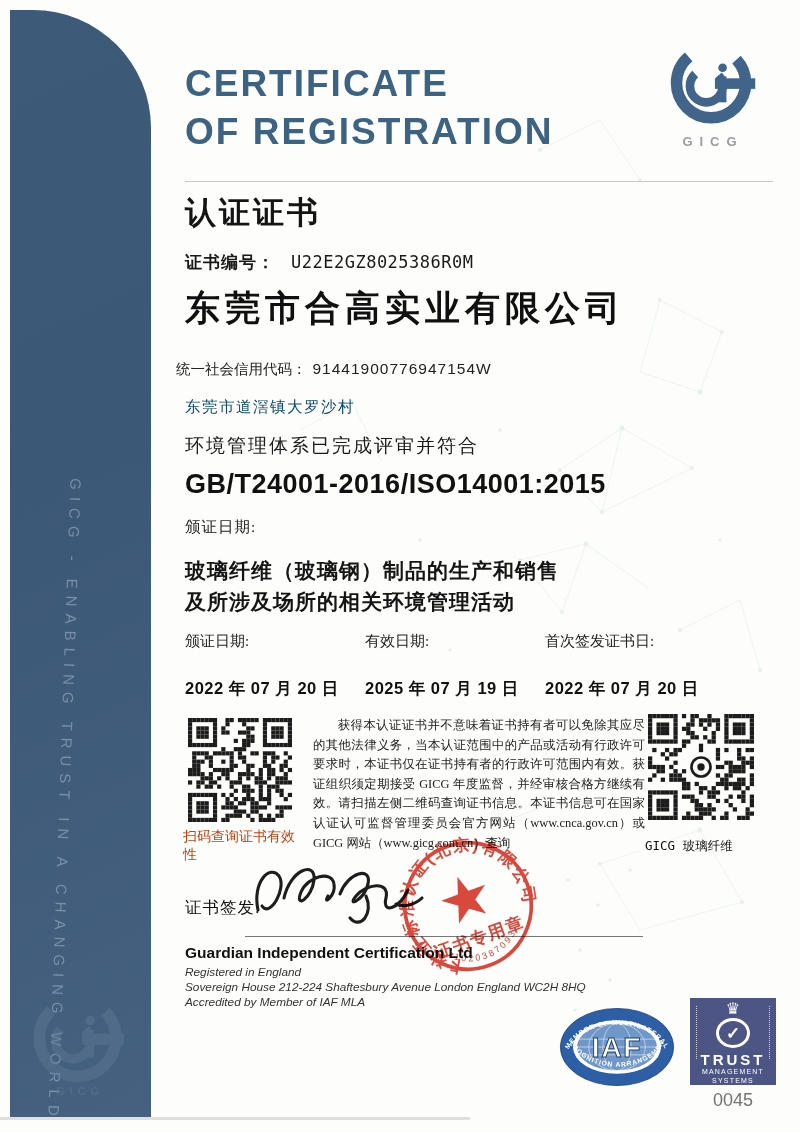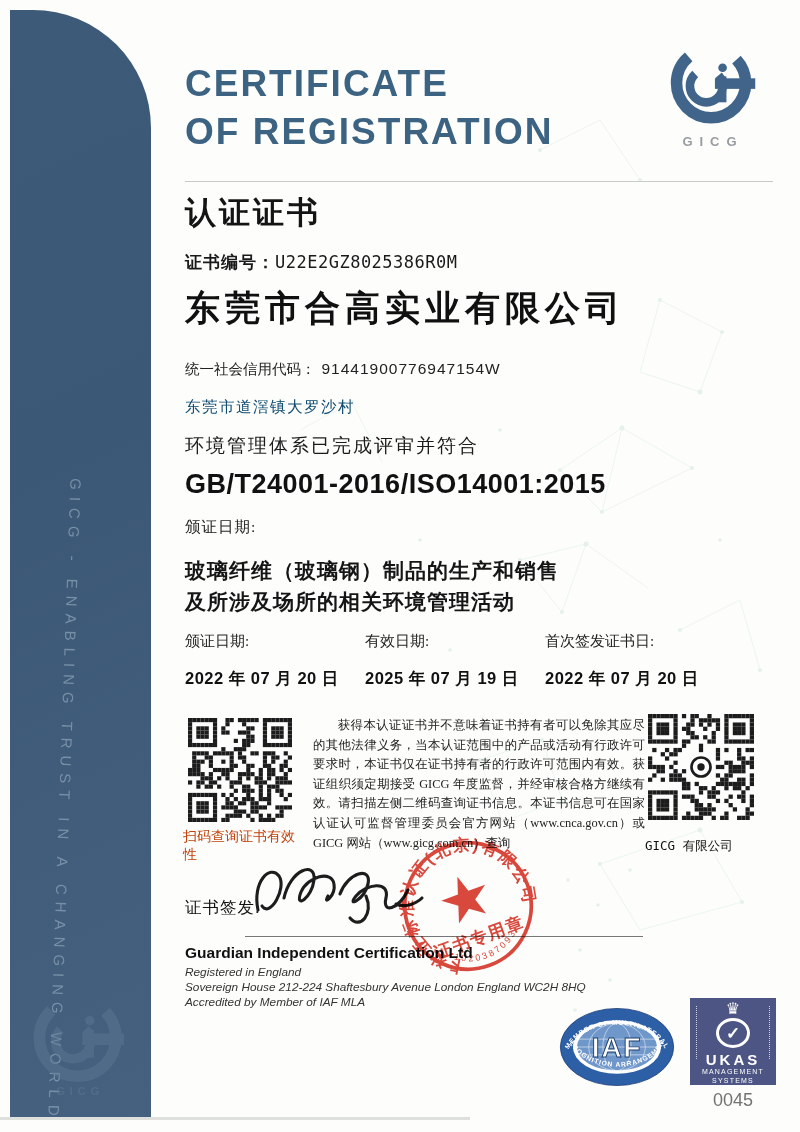--- a/index.html
+++ b/index.html
@@ -22,36 +22,36 @@
   
   .title{position:absolute;left:185px;top:60px;font-size:37px;line-height:48px;
          font-weight:800;letter-spacing:2px;color:#3d6383;z-index:1;}
   .rule{position:absolute;left:185px;top:181px;width:588px;height:1px;background:#c9c9c9;z-index:1;}
   .title-cn{position:absolute;left:185px;top:192px;font-size:31px;font-weight:700;
          letter-spacing:3px;color:#141414;z-index:1;}
   
   .serif{font-family:"Liberation Serif","DejaVu Serif",serif;}
   .certno{position:absolute;left:185px;top:251px;font-size:17px;z-index:1;}
   .certno .lbl{font-weight:700;letter-spacing:1px;}
-  .certno .val{font-family:"DejaVu Sans Mono",monospace;letter-spacing:.5px;}
+  .certno .val{font-family:"DejaVu Sans Mono",monospace;margin-left:16px;letter-spacing:.5px;}
   .company{position:absolute;left:185px;top:285px;font-size:35px;font-weight:600;
          letter-spacing:5px;color:#101010;z-index:1;}
-  .credit{position:absolute;left:185px;top:360px;font-size:14.5px;color:#222;z-index:1;}
+  .credit{position:absolute;left:176px;top:360px;font-size:14.5px;color:#222;z-index:1;}
   .credit .val{font-family:"Liberation Sans",sans-serif;font-size:15.5px;letter-spacing:1px;margin-left:6px;}
   .address{position:absolute;left:185px;top:397px;font-size:15.5px;letter-spacing:1.5px;color:#0c4a6e;z-index:1;}
   .conformity{position:absolute;left:185px;top:433px;font-size:19px;letter-spacing:2px;color:#1b1b1b;z-index:1;}
   .standard{position:absolute;left:185px;top:469px;font-size:27px;font-weight:800;
          letter-spacing:.5px;color:#111;z-index:1;}
   .scope-label{position:absolute;left:185px;top:517px;font-size:15.5px;letter-spacing:1px;color:#222;z-index:1;}
   .scope{position:absolute;left:185px;top:555px;font-size:21px;font-weight:700;
          line-height:31px;letter-spacing:1px;color:#151515;z-index:1;}
   
   .date-col{position:absolute;top:632px;z-index:1;}
   .date-col .dl{font-size:15px;color:#222;}
-  .date-col .dv{margin-top:17px;font-size:16.5px;font-weight:700;color:#111;letter-spacing:.5px;}
+  .date-col .dv{margin-top:27px;font-size:16.5px;font-weight:700;color:#111;letter-spacing:.5px;}
   
   .qr-left{position:absolute;left:188px;top:718px;width:104px;height:104px;z-index:1;}
   .qr-right{position:absolute;left:648px;top:714px;width:106px;height:106px;z-index:1;}
   .qr-cap-left{position:absolute;left:183px;top:828px;width:120px;font-size:14px;color:#c2410c;z-index:1;}
   .qr-cap-right{position:absolute;left:645px;top:838px;width:130px;font-size:12.5px;
          font-family:"DejaVu Sans Mono",monospace;color:#111;z-index:1;}
   .notice{position:absolute;left:313px;top:716px;width:332px;font-size:12.4px;line-height:19.6px;
          text-align:justify;text-indent:2em;color:#212121;z-index:1;}
   
   .sign-label{position:absolute;left:185px;top:897px;font-size:16.5px;letter-spacing:1px;color:#111;z-index:1;}
@@ -771,21 +771,21 @@
       <rect x="48" y="96" width="4" height="4"></rect>
       <rect x="60" y="96" width="4" height="4"></rect>
       <rect x="68" y="96" width="4" height="4"></rect>
       <rect x="72" y="96" width="4" height="4"></rect>
       <rect x="84" y="96" width="4" height="4"></rect>
       <rect x="88" y="96" width="4" height="4"></rect>
       <rect x="92" y="96" width="4" height="4"></rect>
       <circle cx="50" cy="50" r="9" fill="none" stroke="#1c1c1c" stroke-width="2.5"></circle>
       <circle cx="50" cy="50" r="3.5" fill="#1c1c1c"></circle>
     </svg>
-  <div class="qr-cap-right">GICG 有限公司</div>
+  <div class="qr-cap-right">GICG 玻璃纤维</div>
 
   <div class="sign-label serif">证书签发:</div>
   <svg class="signature" viewBox="0 0 180 84">
     <g stroke="#1d1d1d" stroke-width="3.1" fill="none" stroke-linecap="round">
       <path d="M12,58 C6,30 24,12 33,24 C41,36 24,66 16,54"></path>
       <path d="M38,46 C44,18 70,8 68,28 C66,46 48,58 55,40 C62,24 86,18 88,32 C90,44 76,54 82,44"></path>
       <path d="M94,42 C102,20 126,14 122,32 C118,48 100,56 110,44 C120,32 144,28 140,46 C136,62 152,58 162,38"></path>
       <path d="M120,44 C128,62 114,78 104,66"></path>
       <path d="M150,52 C158,56 170,52 176,46"></path>
     </g>
@@ -841,20 +841,20 @@
     </text>
   </svg>
 
   <div class="ukas">
     <div class="side" style="left:6px"></div>
     <div class="side" style="right:6px"></div>
     <div class="crown">♛</div>
     <div class="check-ring">
       <span>✓</span>
     </div>
-    <div class="ukas-word">UKAS</div>
+    <div class="ukas-word">TRUST</div>
     <div class="ukas-sub">MANAGEMENT</div>
     <div class="ukas-sub">SYSTEMS</div>
   </div>
   <div class="ukas-number">0045</div>
 
   <div class="scan-edge"></div>
 </div>
 
 </body></html>

